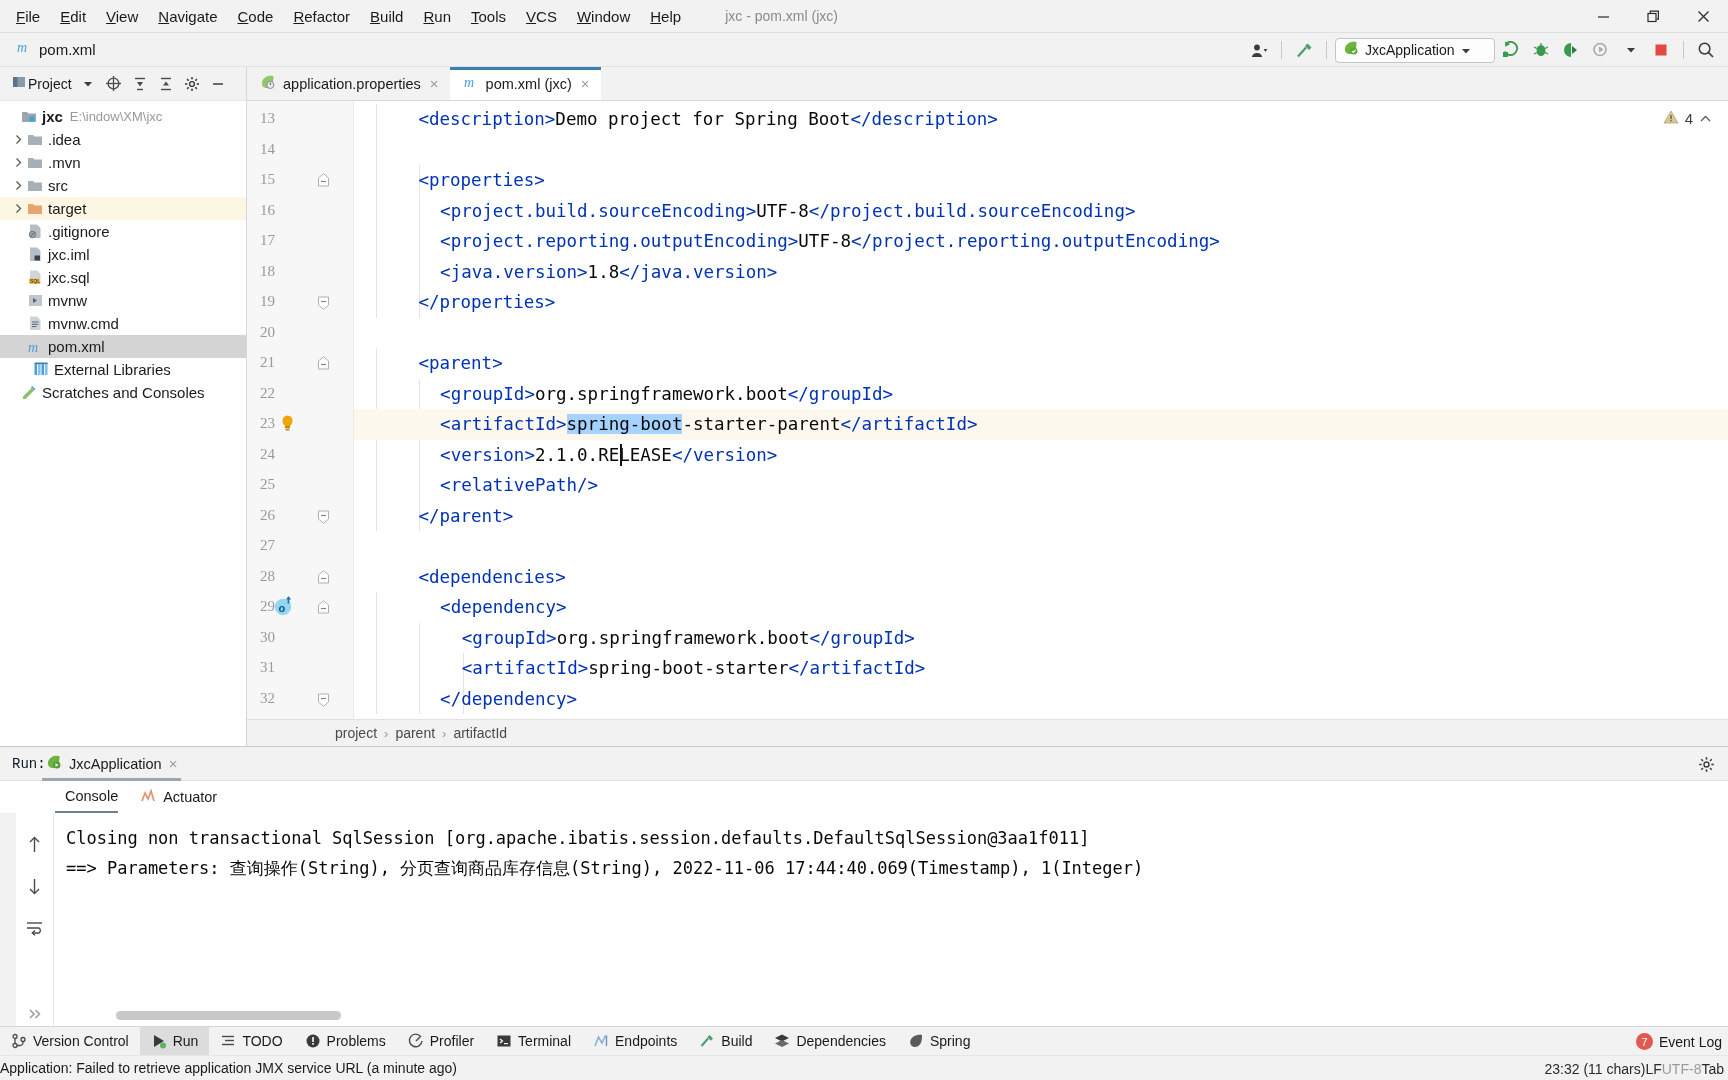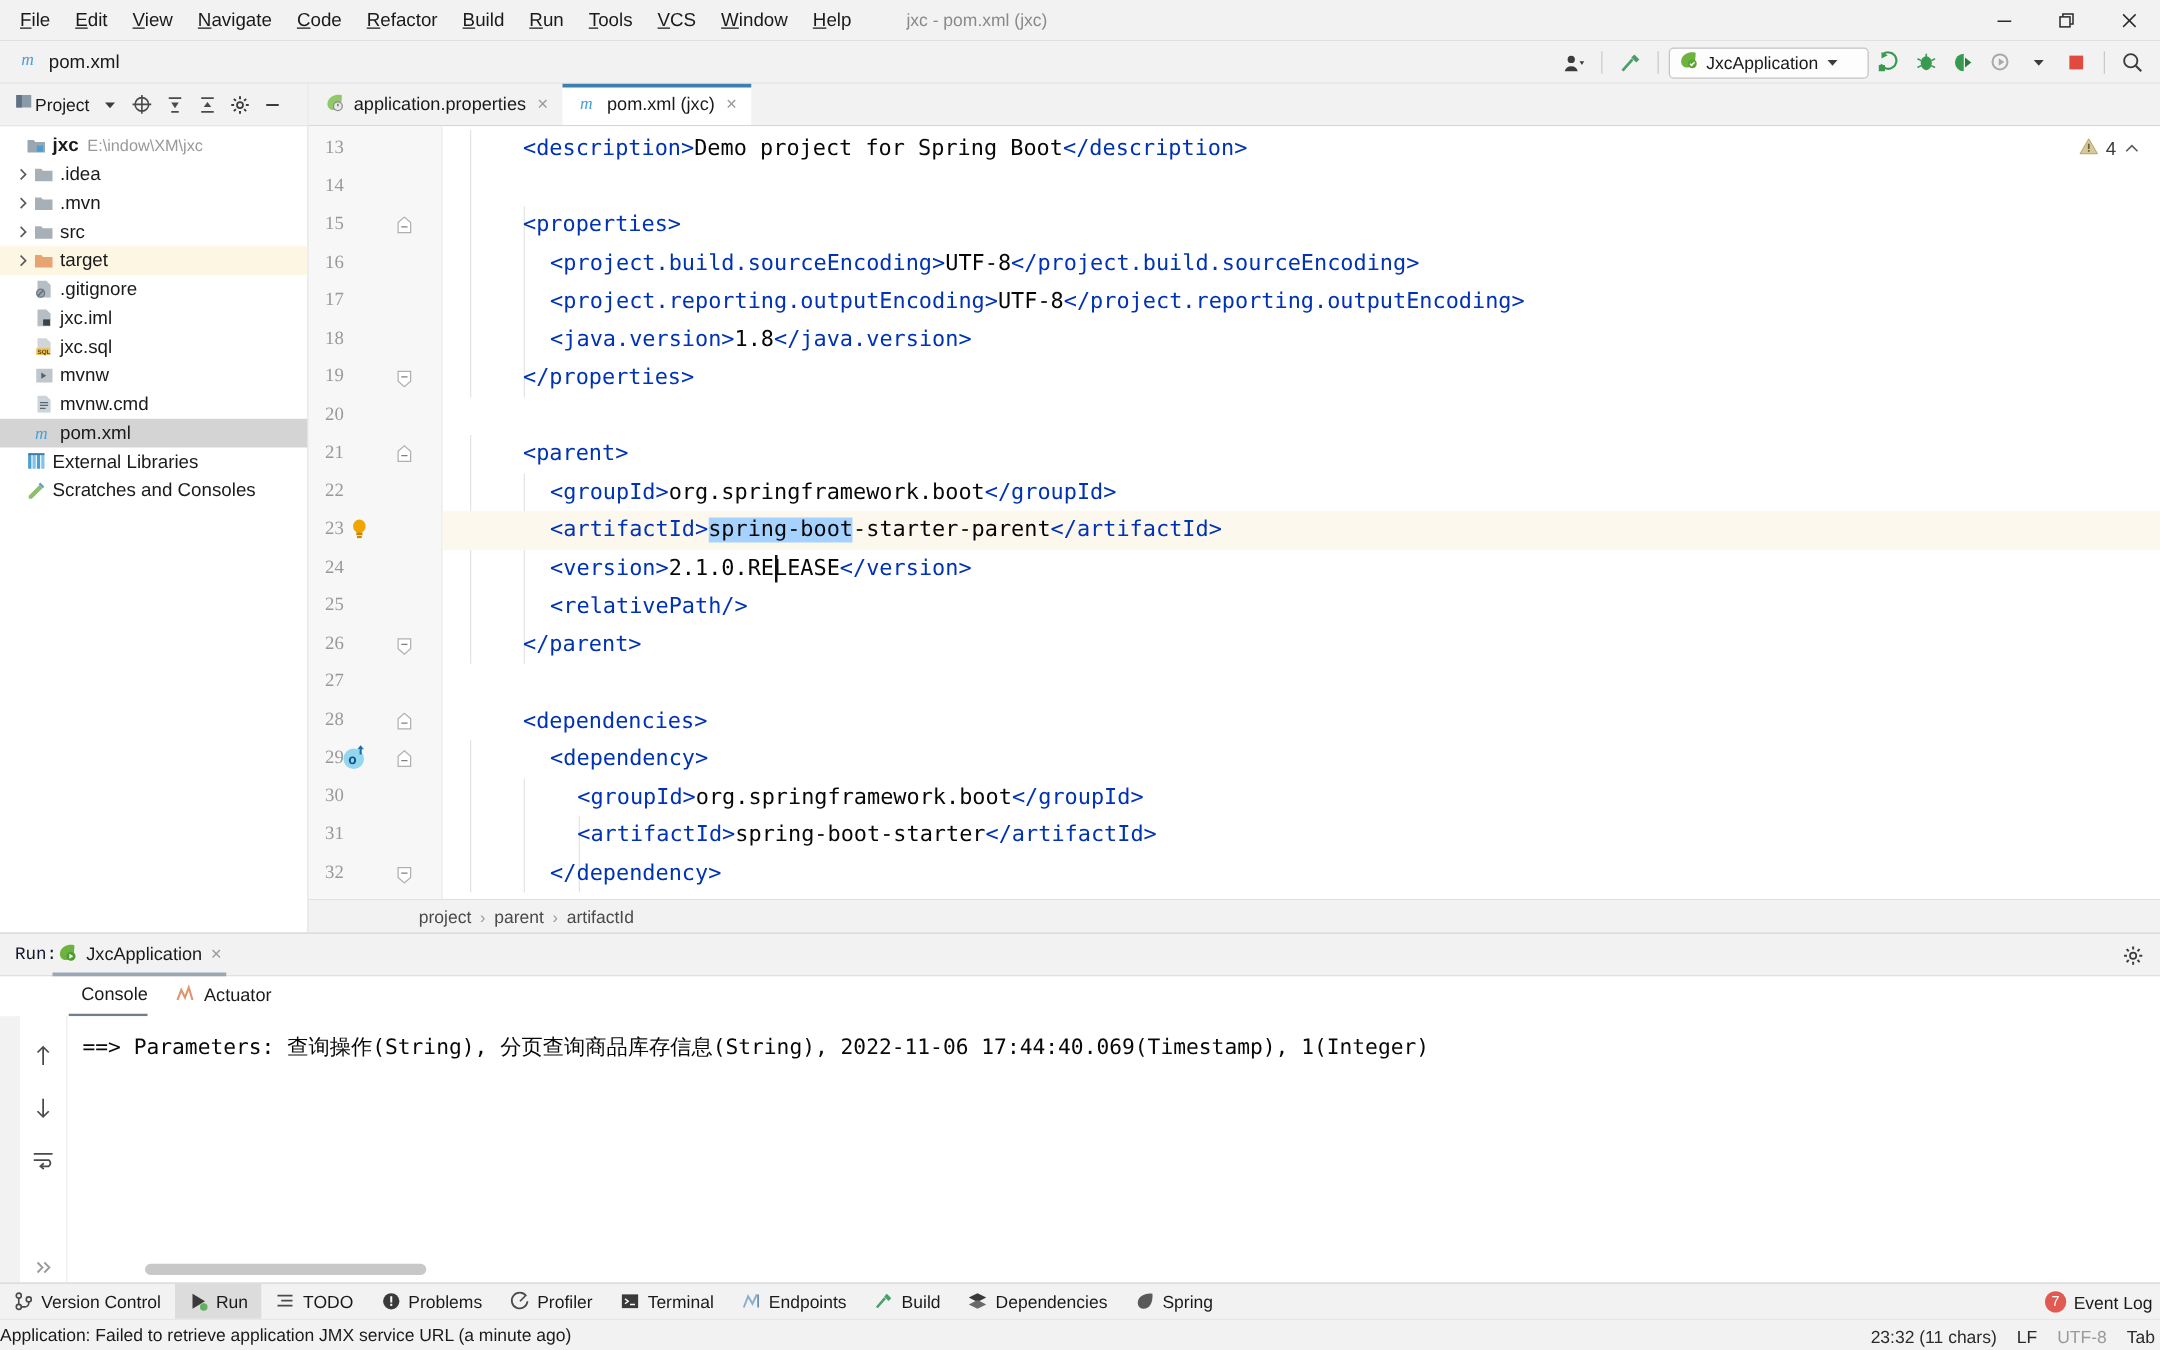--- a/index.html
+++ b/index.html
@@ -181,21 +181,21 @@
     width: 17px; height: 17px; border-radius: 50%; background: #e05a52; color: #fff;
     font-size: 11.5px; display: flex; align-items: center; justify-content: center;
   }
 
   
   .statusbar {
     height: 25px; flex: 0 0 25px; background: #f2f2f2; display: flex; align-items: center;
     position: relative; border-top: 1px solid #e6e6e6;
   }
   .status-msg { font-size: 14px; color: #1a1a1a; padding-left: 0px; }
-  .status-right { position: absolute; right: 4px; top: 0; height: 25px; display: flex; align-items: center; gap: 16px; font-size: 14px; color: #2a2a2a; }
+  .status-right { position: absolute; right: 4px; top: 0; height: 25px; display: flex; align-items: center; font-size: 14px; color: #2a2a2a; }
   .status-dim { color: #9a9a9a; }
 
   .mi-u { text-decoration: underline; }
 </style>
 </head>
 <body>
 
 <div id="app">
 
   <div class="menubar">
@@ -504,21 +504,21 @@
           </div>
           <div class="tree-row selected" style="padding-left: 10px;">
             <span class="tw"></span>
             <span class="tree-icon">
               <svg width="17" height="17" viewBox="0 0 17 17">
                 <text x="1" y="13.5" font-family="Liberation Serif, serif" font-style="italic" font-size="14" fill="#4a9fd4">m</text>
               </svg>
             </span>
             <span class="tree-label">pom.xml</span>
           </div>
-          <div class="tree-row" style="padding-left: 4px;">
+          <div class="tree-row" style="padding-left: 4px; margin-left: 12px;">
             <span class="tw"></span>
             <span class="tree-icon">
               <svg width="17" height="17" viewBox="0 0 17 17">
                 <rect x="1.5" y="3" width="2.6" height="11" fill="#4a9fd4"></rect>
                 <rect x="5" y="3" width="2.6" height="11" fill="#7fc4e8"></rect>
                 <rect x="8.5" y="3" width="2.6" height="11" fill="#4a9fd4"></rect>
                 <rect x="12" y="3" width="2.6" height="11" fill="#7fc4e8"></rect>
                 <rect x="1.5" y="1.5" width="13.1" height="1.6" fill="#3d7fa8"></rect>
               </svg>
             </span>
@@ -743,20 +743,21 @@
           </svg>
         </div>
         <div class="ct-btn" style="margin-top:44px;color:#9a9a9a;">
           <svg width="16" height="14" viewBox="0 0 16 14">
               <polyline points="3,3 7,7 3,11" fill="none" stroke="#9a9a9a" stroke-width="1.5"></polyline>
               <polyline points="8.5,3 12.5,7 8.5,11" fill="none" stroke="#9a9a9a" stroke-width="1.5"></polyline>
             </svg>
         </div>
       </div>
       <div class="console-out" id="console-out">
+        <div class="console-line">Closing non transactional SqlSession [org.apache.ibatis.session.defaults.DefaultSqlSession@3aa1f011]</div>
           <div class="console-line">==&gt; Parameters: 查询操作(String), 分页查询商品库存信息(String), 2022-11-06 17:44:40.069(Timestamp), 1(Integer)</div>
       <div class="console-scroll"></div>
         </div>
     </div>
   </div>
 
   <div class="bottombar">
     <div id="bottombar-items" style="display:flex;align-items:center;">
         <div class="bb-item">
           <span style="display: flex;">

